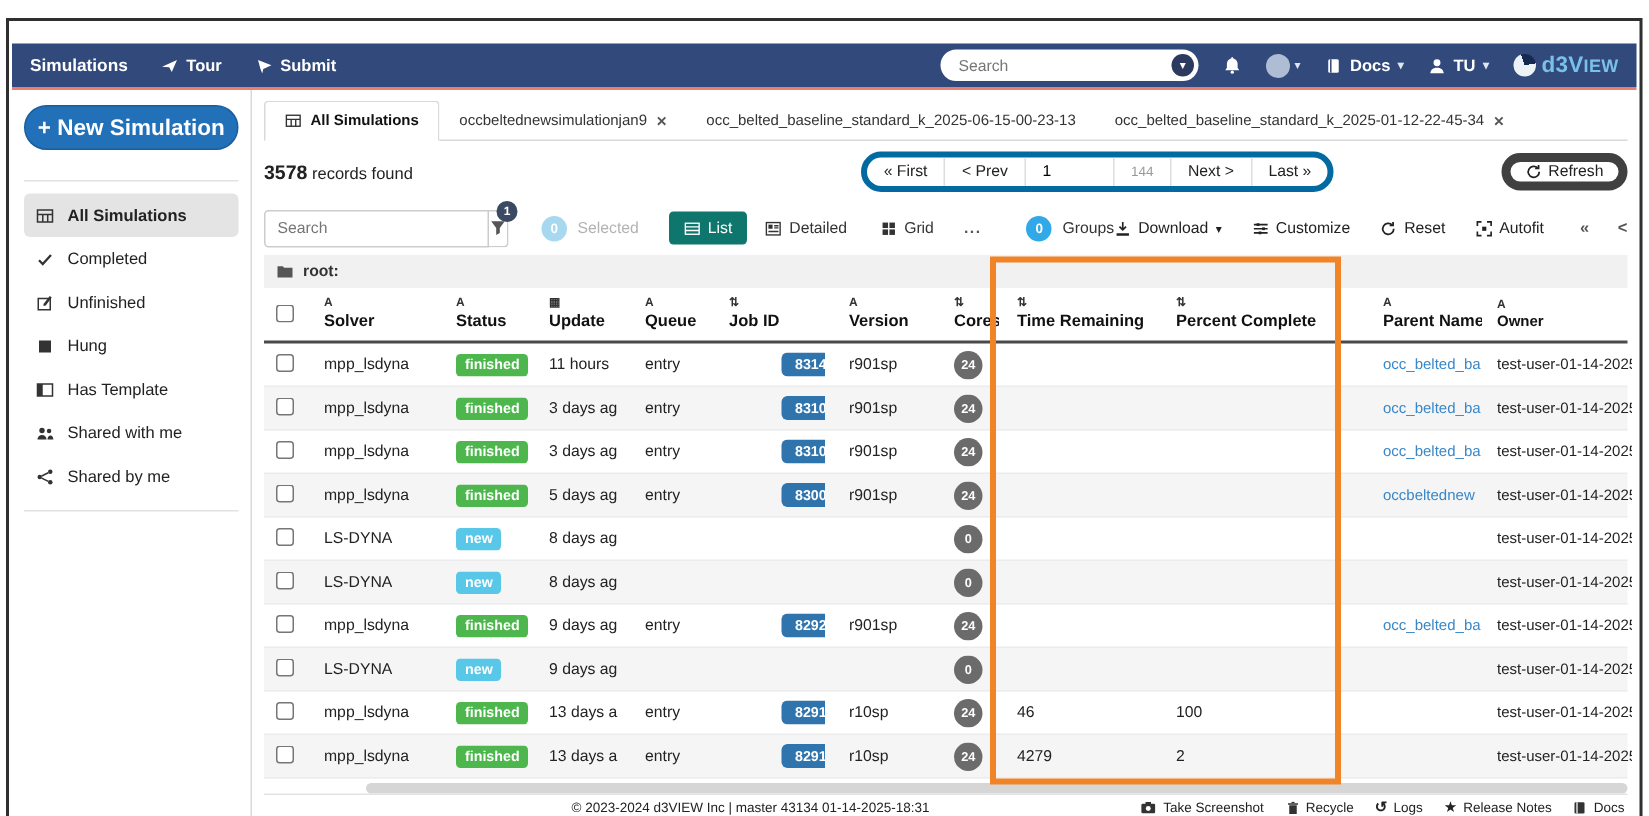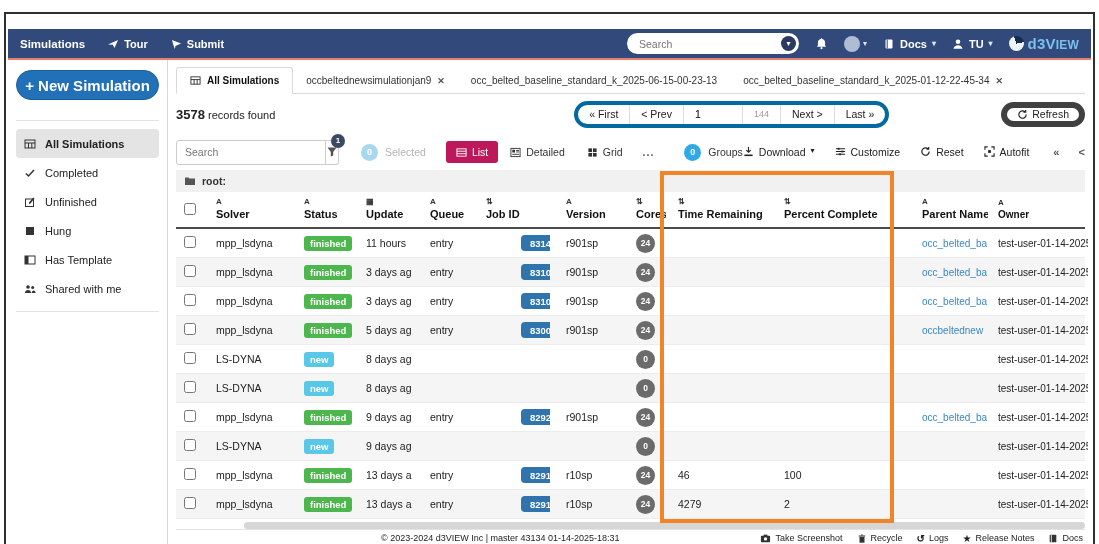--- a/index.html
+++ b/index.html
@@ -55,24 +55,24 @@
   .tsearch { width:150px; height:25px; border:1px solid #ccc; border-radius:3px 0 0 3px; padding:0 8px; font-size:10.5px; color:#444; outline:none; font-family:"Liberation Sans",sans-serif; }
   .filter-btn { height:25px; width:36px; border:1px solid #ccc; border-left:none; border-radius:0 3px 3px 0; position:relative; display:flex; align-items:center; justify-content:center; background:#fff; cursor:pointer; }
   .filter-badge { position:absolute; top:-7px; right:-7px; width:14px; height:14px; border-radius:50%; background:#3b4a63; color:#fff; font-size:8px; font-weight:bold; display:flex; align-items:center; justify-content:center; }
   .count-group { display:flex; align-items:center; gap:7px; margin-left:22px; }
   .count-circle { width:17px; height:17px; border-radius:50%; color:#fff; font-size:9px; font-weight:bold; display:flex; align-items:center; justify-content:center; }
   .count-circle.light { background:#a8d8f0; }
   .count-circle.blue { background:#31a8e8; }
   .sel-label { color:#b3b3b3; }
   .view-group { display:flex; align-items:center; margin-left:20px; gap:2px; }
   .view-btn { display:flex; align-items:center; gap:5px; padding:5px 10px; color:#333; cursor:pointer; border-radius:3px; }
-  .view-btn.active { background:#be185d; color:#fff; }
+  .view-btn.active { background:#0f766e; color:#fff; }
   .more-btn { padding:5px 8px; font-weight:bold; color:#555; letter-spacing:1px; cursor:pointer; }
   .tool-right { margin-left:auto; display:flex; align-items:center; gap:20px; }
-  .tool-link { display:flex; align-items:flex-start; gap:5px; color:#222; cursor:pointer; white-space:nowrap; }
+  .tool-link { display:flex; align-items:center; gap:5px; color:#222; cursor:pointer; white-space:nowrap; }
   .tool-arrows { display:flex; gap:19px; color:#555; font-weight:bold; font-size:11px; margin-left:4px; margin-right:4px; }
   .tool-arrows span { cursor:pointer; }
 
   
   .root-row { height:22px; background:#f1f1f1; display:flex; align-items:center; gap:6px; padding:0 8px; font-size:10.5px; font-weight:bold; color:#333; flex:none; }
   .tgrid { display:grid; grid-template-columns:30px 88px 60px 60px 56px 80px 78px 38px 108px 138px 76px 100px; align-items:center; }
   .thead { border-bottom:2px solid #4a4a4a; padding:5px 0 7px 0; flex:none; }
   .th { display:flex; flex-direction:column; gap:1px; font-size:11px; font-weight:bold; color:#111; white-space:nowrap; overflow:hidden; cursor:pointer; }
   .th-meta { font-size:8px; color:#333; height:10px; line-height:10px; }
   .trow { height:29px; border-bottom:1px solid #ececec; font-size:10.5px; color:#222; }
@@ -202,20 +202,29 @@
         </div>
         <div class="side-item">
           <svg width="12" height="12" viewBox="0 0 12 12">
               <circle cx="4" cy="4" r="1.8" fill="#333"></circle>
               <circle cx="8.7" cy="4.4" r="1.5" fill="#333"></circle>
               <path d="M1 10c0-2 1.4-3 3-3s3 1 3 3z" fill="#333"></path>
               <path d="M7.6 10c.2-1.7 1-2.6 2.1-2.6 1 0 1.7.8 1.9 2.6z" fill="#333"></path>
             </svg>
           <span>Shared with me</span>
         </div>
+        <div class="side-item">
+          <svg width="12" height="12" viewBox="0 0 12 12">
+              <circle cx="9.5" cy="2.5" r="1.5" fill="#333"></circle>
+              <circle cx="2.5" cy="6" r="1.5" fill="#333"></circle>
+              <circle cx="9.5" cy="9.5" r="1.5" fill="#333"></circle>
+              <path d="M3.8 5.3l4.4-2.1M3.8 6.7l4.4 2.2" stroke="#333" fill="none"></path>
+            </svg>
+          <span>Shared by me</span>
+        </div>
       </div>
     </div>
 
     <div class="main">
 
       <div class="tabs">
         <div class="tab active">
           <svg width="11" height="11" viewBox="0 0 12 12">
               <rect x="1" y="2" width="10" height="8" fill="none" stroke="#333"></rect>
               <line x1="1" y1="5" x2="11" y2="5" stroke="#333"></line>

